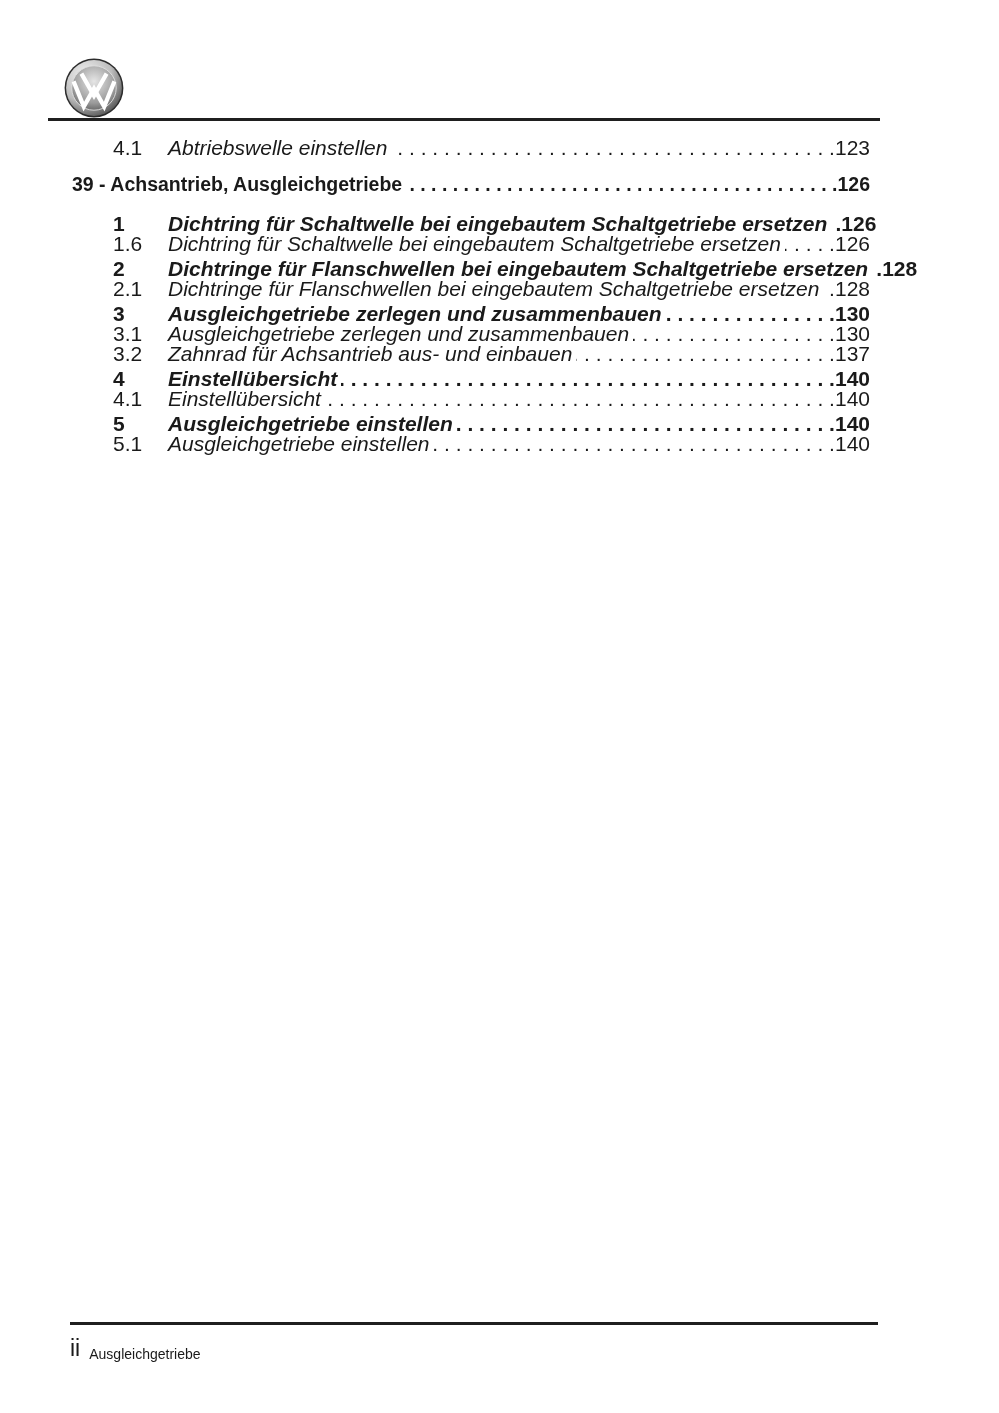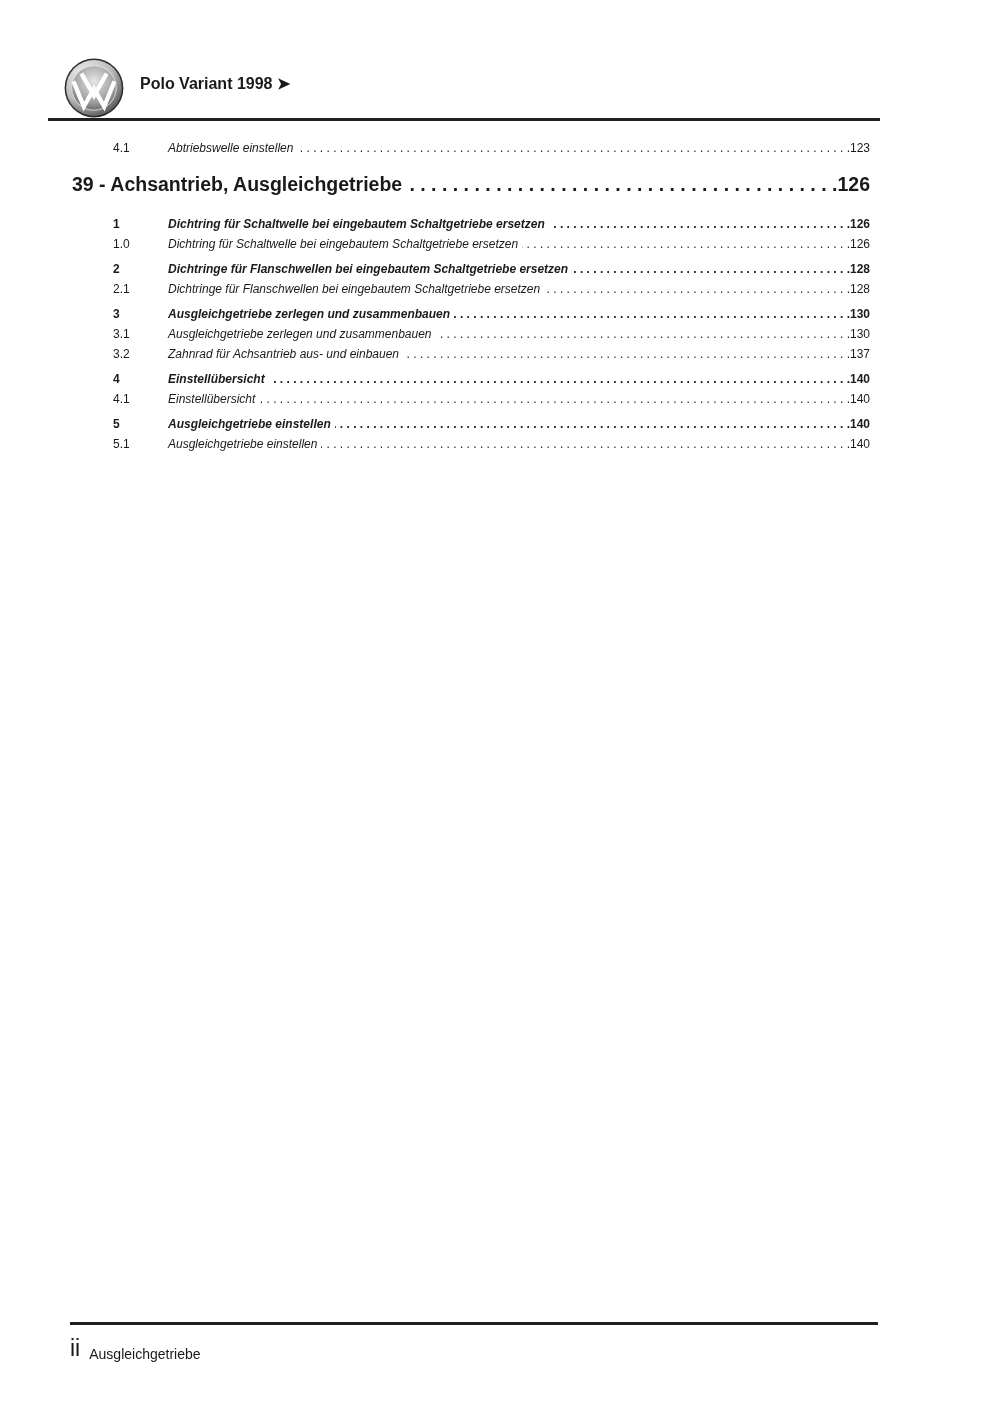--- a/index.html
+++ b/index.html
@@ -6,21 +6,21 @@
   body{
     width:999px;height:1413px;background:#ffffff;position:relative;
     font-family:"Liberation Sans",sans-serif;color:#1a1a1a;overflow:hidden;
   }
   
   .logo{position:absolute;left:64px;top:58px;width:60px;height:60px;}
   .header-text{position:absolute;left:140px;top:74px;font-weight:700;font-size:16px;line-height:19.5px;white-space:nowrap;}
   .header-rule{position:absolute;left:48px;top:118px;width:832px;height:3px;background:#1f1f1f;}
   
   .toc{position:absolute;left:72px;top:138px;width:798px;}
-  .row{display:flex;align-items:center;height:20px;line-height:20px;font-size:12px;padding-left:41px;}
+  .row{display:flex;align-items:center;height:20px;line-height:20px;font-size:21px;padding-left:41px;}
   .row .num{flex:none;width:55px;}
   .row .title{flex:none;white-space:nowrap;font-style:italic;}
   .dots{flex:1 1 auto;overflow:hidden;white-space:nowrap;direction:rtl;margin-left:4px;min-width:10px;}
   .page{flex:none;white-space:nowrap;}
   .bold{font-weight:700;}
   .group-start{margin-top:5px;}
   .chapter-row{display:flex;align-items:baseline;height:24px;line-height:24px;font-size:19.5px;font-weight:700;margin-top:14px;margin-bottom:18px;}
   .chapter-row .title{flex:none;white-space:nowrap;}
   
   .footer-rule{position:absolute;left:70px;top:1322px;width:808px;height:2.5px;background:#1f1f1f;}
@@ -48,21 +48,20 @@
     <circle cx="50" cy="50" r="49" fill="#2c2c2c"></circle>
     <circle cx="50" cy="50" r="46.5" fill="url(#ringG)"></circle>
     <circle cx="50" cy="50" r="37" fill="url(#innerG)" stroke="#e0e0e0" stroke-width="1.5"></circle>
     <g fill="none" stroke="#ffffff" stroke-width="7" stroke-linecap="butt">
       <polyline points="29,26 50,63 71,26"></polyline>
       <polyline points="16,39 33,81 50,51 67,81 84,39"></polyline>
     </g>
   </svg>
 </div>
 <div class="header-text">
-  <div>Polo Variant 1998 ➤</div>
 </div>
 <div class="header-rule"></div>
 
 <div class="toc">
   <div id="pre-rows">
       <div class="row">
     <span class="num">4.1</span>
     <span class="title">Abtriebswelle einstellen</span>
     <span class="dots">. . . . . . . . . . . . . . . . . . . . . . . . . . . . . . . . . . . . . . . . . . . . . . . . . . . . . . . . . . . . . . . . . . . . . . . . . . . . . . . . . . . . . . . . . . . . . . . . . . . . . . . . . . . . . . . . . . . . . . . . . . . . . . . . . . . . . . . . . . . . . . . . . . . . . . . . . . . . . . . . </span>
     <span class="page">123</span>
@@ -76,21 +75,21 @@
   </div>
 
   <div id="entry-rows">
       <div class="row bold">
     <span class="num">1</span>
     <span class="title">Dichtring für Schaltwelle bei eingebautem Schaltgetriebe ersetzen</span>
     <span class="dots">. . . . . . . . . . . . . . . . . . . . . . . . . . . . . . . . . . . . . . . . . . . . . . . . . . . . . . . . . . . . . . . . . . . . . . . . . . . . . . . . . . . . . . . . . . . . . . . . . . . . . . . . . . . . . . . . . . . . . . . . . . . . . . . . . . . . . . . . . . . . . . . . . . . . . . . . . . . . . . . . </span>
     <span class="page">126</span>
   </div>
       <div class="row">
-    <span class="num">1.0</span>
+    <span class="num">1.6</span>
     <span class="title">Dichtring für Schaltwelle bei eingebautem Schaltgetriebe ersetzen</span>
     <span class="dots">. . . . . . . . . . . . . . . . . . . . . . . . . . . . . . . . . . . . . . . . . . . . . . . . . . . . . . . . . . . . . . . . . . . . . . . . . . . . . . . . . . . . . . . . . . . . . . . . . . . . . . . . . . . . . . . . . . . . . . . . . . . . . . . . . . . . . . . . . . . . . . . . . . . . . . . . . . . . . . . . </span>
     <span class="page">126</span>
   </div>
       <div class="row bold group-start">
     <span class="num">2</span>
     <span class="title">Dichtringe für Flanschwellen bei eingebautem Schaltgetriebe ersetzen</span>
     <span class="dots">. . . . . . . . . . . . . . . . . . . . . . . . . . . . . . . . . . . . . . . . . . . . . . . . . . . . . . . . . . . . . . . . . . . . . . . . . . . . . . . . . . . . . . . . . . . . . . . . . . . . . . . . . . . . . . . . . . . . . . . . . . . . . . . . . . . . . . . . . . . . . . . . . . . . . . . . . . . . . . . . </span>
     <span class="page">128</span>
   </div>

